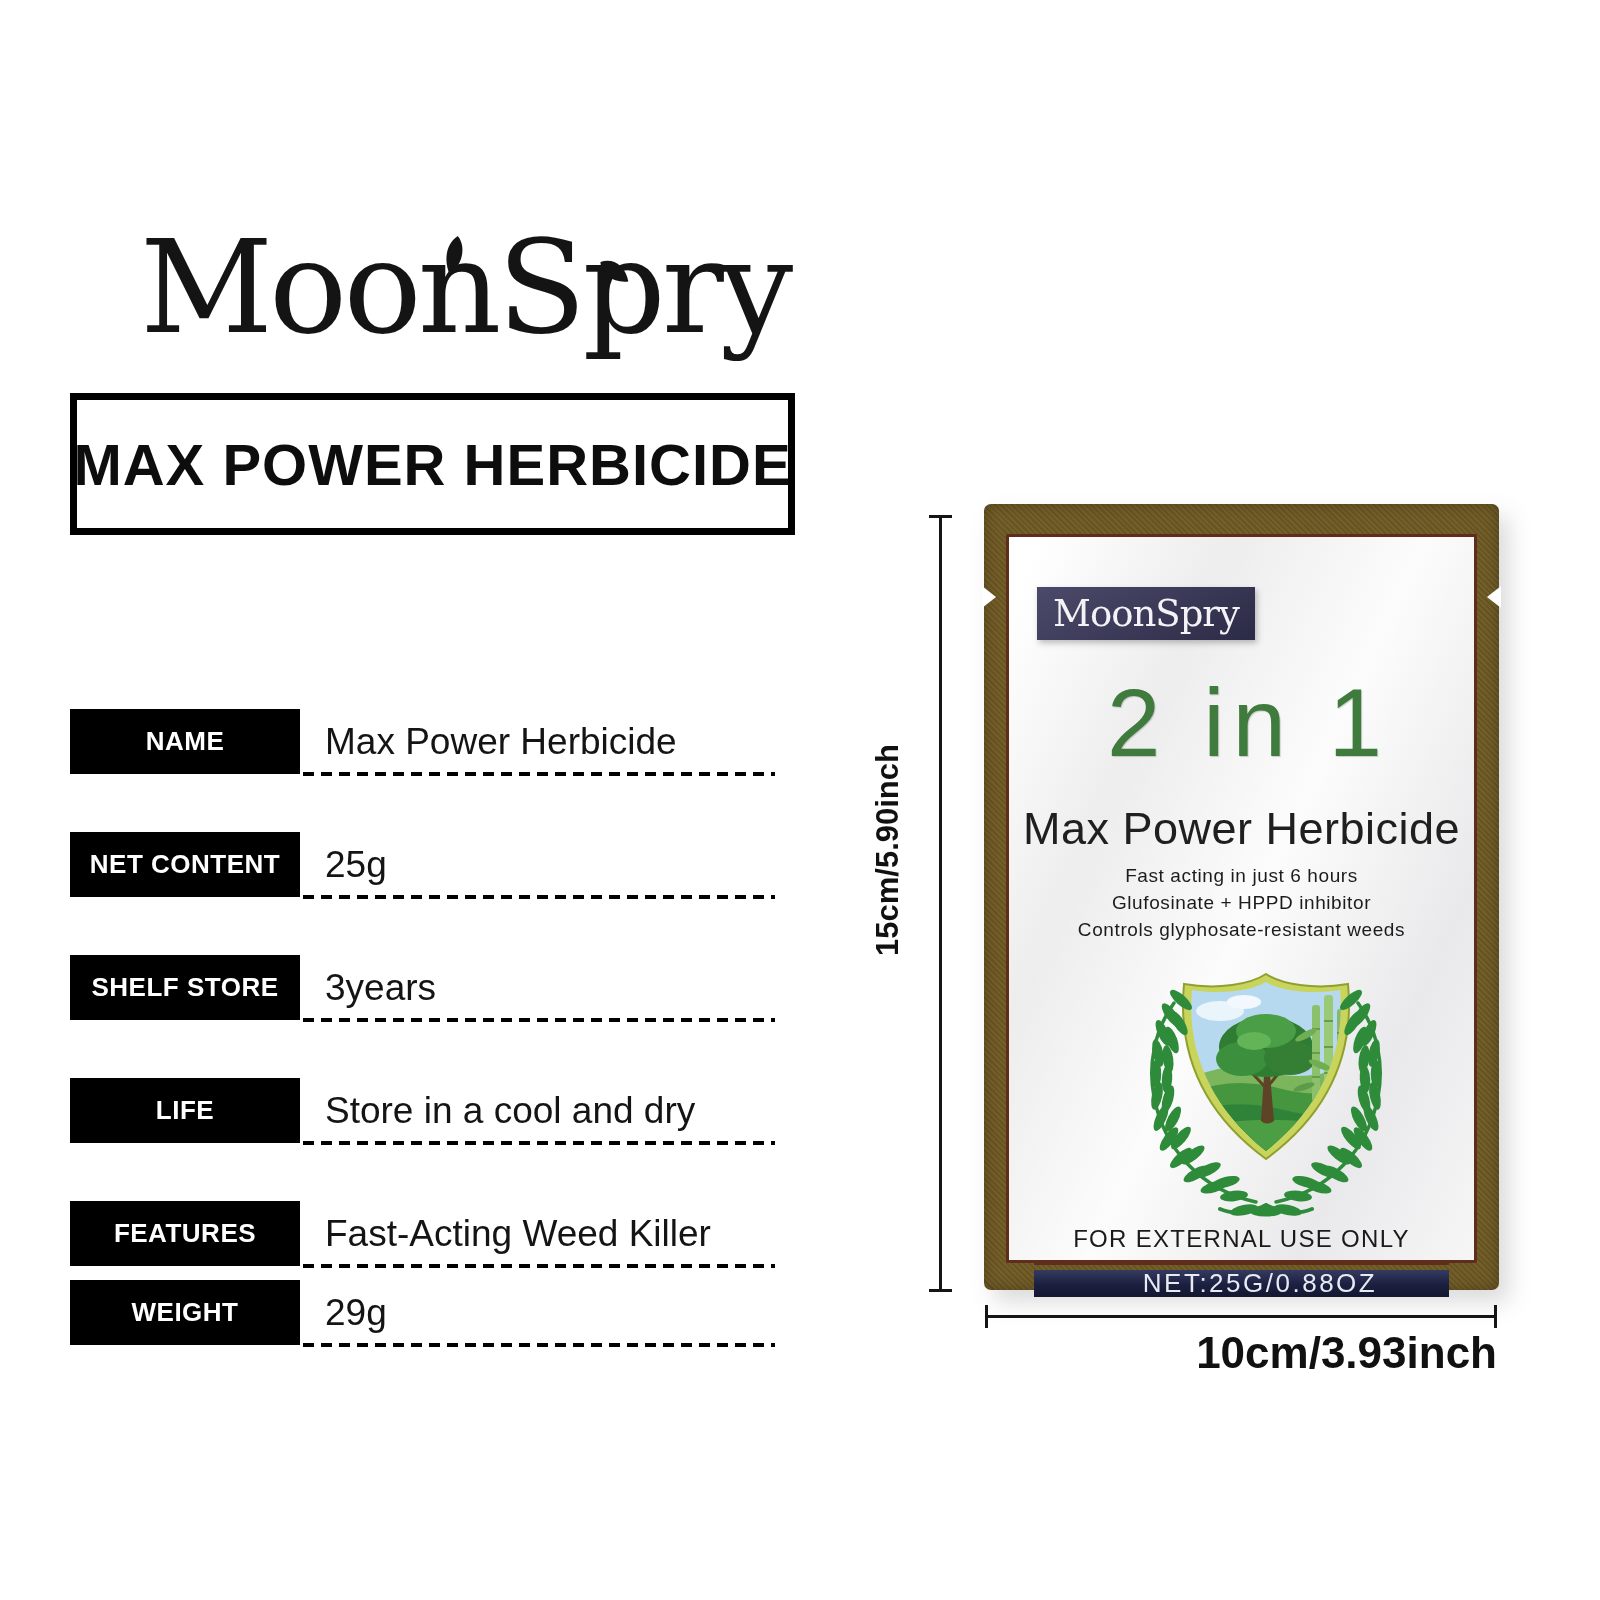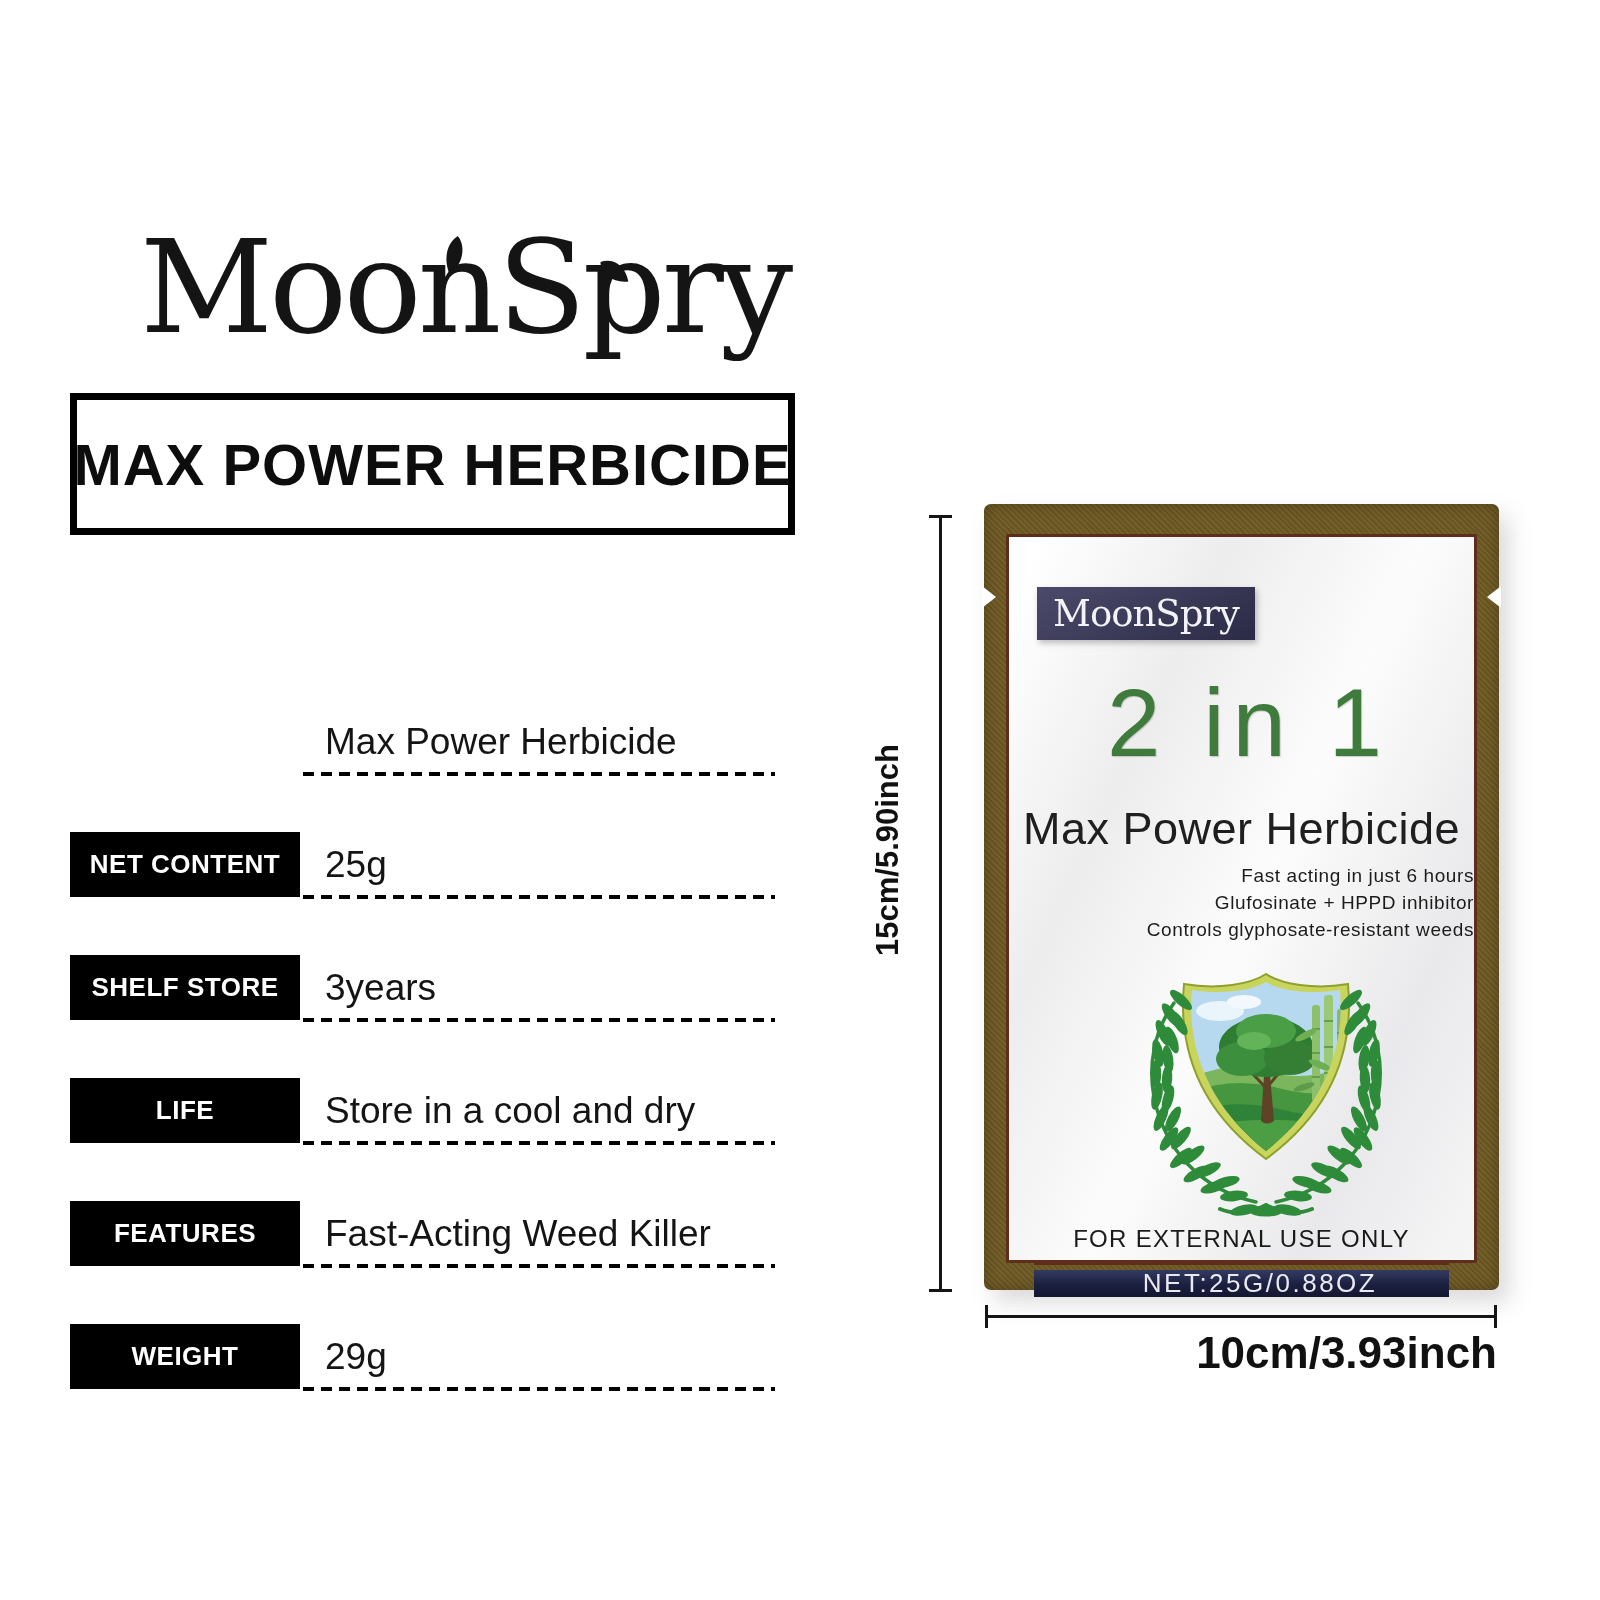--- a/index.html
+++ b/index.html
@@ -44,21 +44,21 @@
                  background:linear-gradient(150deg,#4b4a6a 0%,#3d3c5a 45%,#2b2b47 100%);
                  display:flex; align-items:center; justify-content:center;
                  box-shadow:2px 3px 6px rgba(0,0,0,0.25); }
   .pouch-brand-text { font-family:"DejaVu Serif", serif; font-size:37px; color:#f3f2f7; letter-spacing:-1px; }
 
   .headline { position:absolute; left:0; right:0; top:136px; text-align:center;
               font-size:96px; line-height:1.05; color:#3e7b3c; letter-spacing:8px;
               text-shadow:1px 1px 1px rgba(0,0,0,0.18);margin-left:14px; }
   .product-name { position:absolute; left:0; right:0; top:266px; text-align:center;
                   font-size:45px; color:#1f1f1f; letter-spacing:0.5px; white-space:nowrap; }
-  .feature-list { position:absolute; left:0; right:0; top:325px; text-align:right;
+  .feature-list { position:absolute; left:0; right:0; top:325px; text-align:center;
                   font-size:19px; line-height:27px; color:#1c1c1c; letter-spacing:0.6px; }
   .crest { position:absolute; left:107px; top:432px; }
   .warning { position:absolute; left:0; right:0; top:688px; text-align:center;
              font-size:24px; color:#1a1a1a; letter-spacing:1.3px; white-space:nowrap; }
   .hairline { position:absolute; left:25px; right:25px; top:725px; height:3px; background:#5e2d1c; }
   .net-bar { position:absolute; left:25px; right:25px; top:733px; height:27px;
              background:linear-gradient(180deg,#343b60 0%,#1b2040 55%,#131730 100%);
              display:flex; align-items:center; justify-content:center; }
   .net-bar-text { font-size:26px; color:#e9e9f2; letter-spacing:2.5px; white-space:nowrap;margin-left:37px; }
 
@@ -87,20 +87,21 @@
   <svg class="logo-leaf leaf-b" width="26" height="34" viewBox="0 0 26 34">
     <path d="M11 0 C22 7 24 21 13 34 C3 24 1 9 11 0 Z" fill="#141414"></path>
   </svg>
 </div>
 
 <div class="banner">
   <div class="banner-text">MAX POWER HERBICIDE</div>
 </div>
 
 <div class="spec-row" style="top:709px">
+  <div class="spec-label">NAME</div>
   <div class="spec-value">Max Power Herbicide</div>
   <div class="dash"></div>
 </div>
 <div class="spec-row" style="top:832px">
   <div class="spec-label">NET CONTENT</div>
   <div class="spec-value">25g</div>
   <div class="dash"></div>
 </div>
 <div class="spec-row" style="top:955px">
   <div class="spec-label">SHELF STORE</div>
@@ -110,21 +111,21 @@
 <div class="spec-row" style="top:1078px">
   <div class="spec-label">LIFE</div>
   <div class="spec-value">Store in a cool and dry</div>
   <div class="dash"></div>
 </div>
 <div class="spec-row" style="top:1201px">
   <div class="spec-label">FEATURES</div>
   <div class="spec-value">Fast-Acting Weed Killer</div>
   <div class="dash"></div>
 </div>
-<div class="spec-row" style="top:1324px">
+<div class="spec-row" style="top:1280px">
   <div class="spec-label">WEIGHT</div>
   <div class="spec-value">29g</div>
   <div class="dash"></div>
 </div>
 
 <div class="pouch">
   <div class="pouch-inner">
     <div class="pouch-brand">
       <span class="pouch-brand-text">MoonSpry</span>
     </div>

